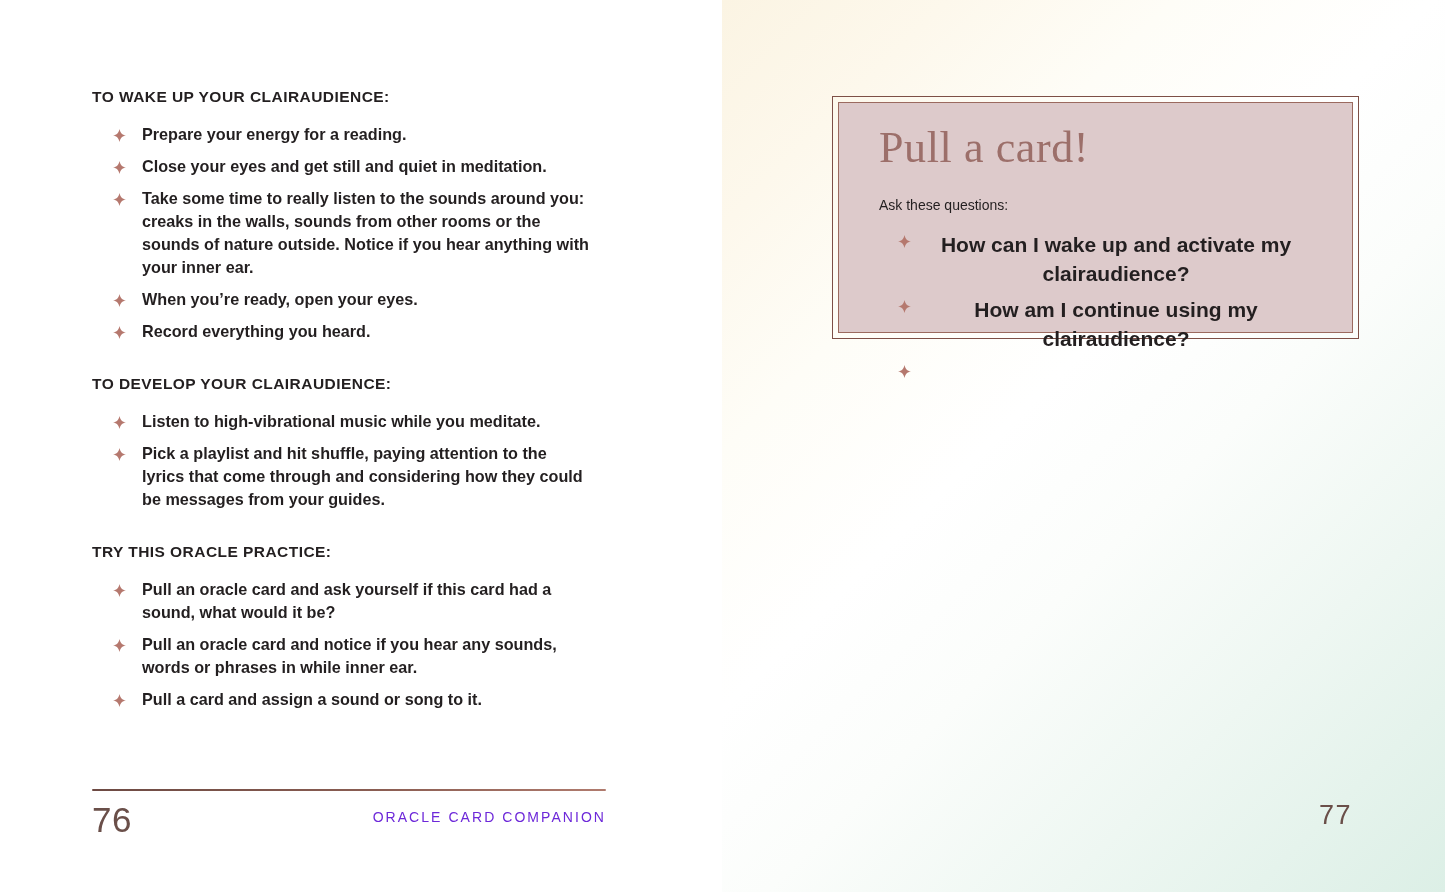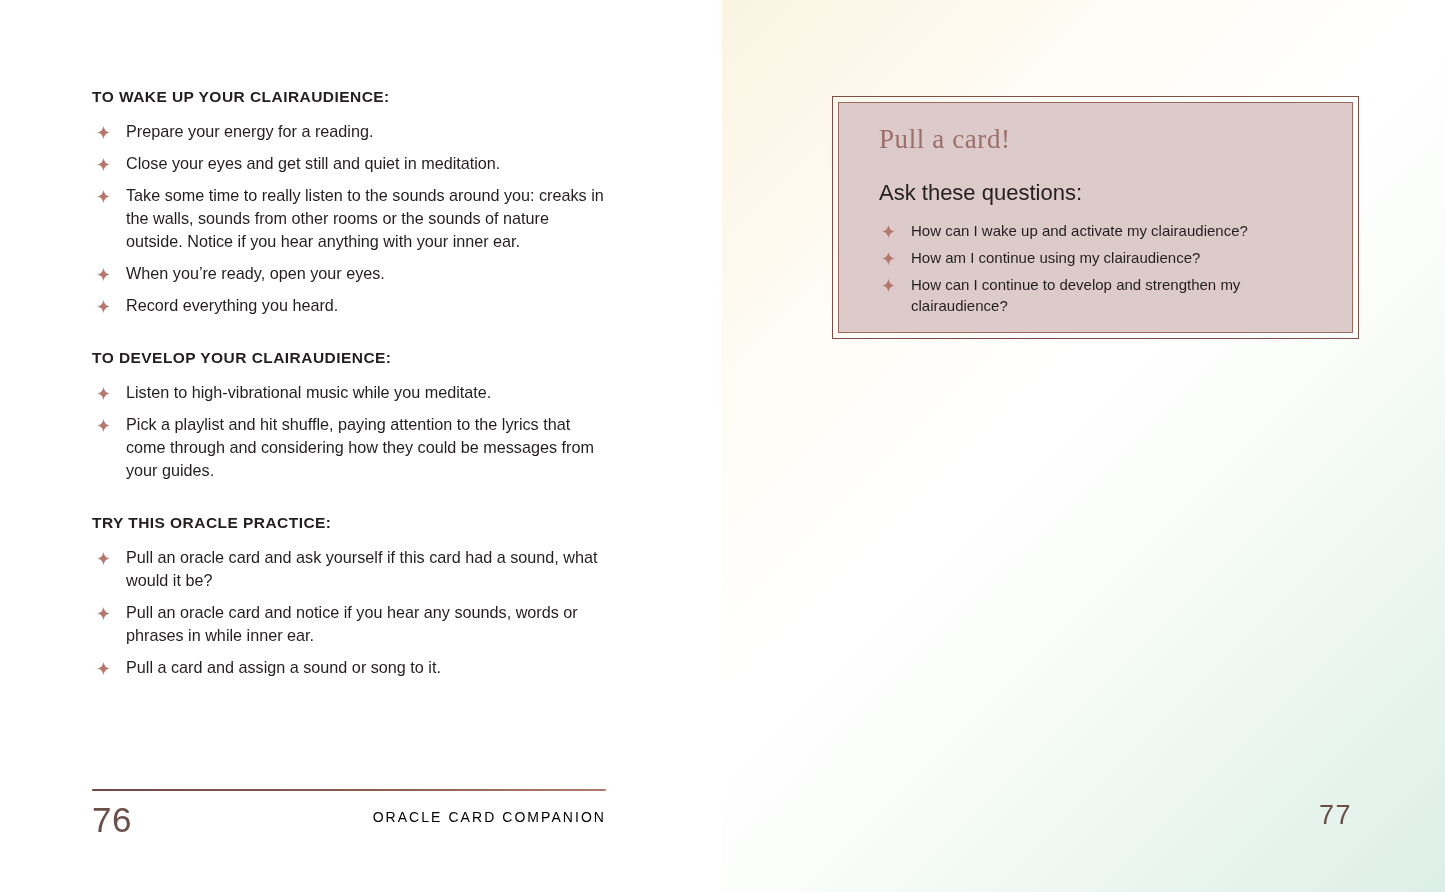--- a/index.html
+++ b/index.html
@@ -40,22 +40,23 @@
     font-weight: bold;
     letter-spacing: 0.45px;
     color: #231f20;
     margin: 0 0 14px 0;
   }
   .section-block { margin-bottom: 32px; }
   .section-block.last { margin-bottom: 0; }
 
   ul.bullets {
     list-style: none;
-    margin: 1px;
+    margin: 17px;
     padding: 0;
+    font-weight: bold;
   }
   ul.bullets li {
     position: relative;
     padding-left: 33px;
     margin-bottom: 9px;
     font-size: 16.2px;
     line-height: 1.42;
     color: #231f20;
   }
   ul.bullets li:last-child { margin-bottom: 0; }
@@ -87,21 +88,21 @@
     font-size: 35px;
     color: #6a4f49;
     letter-spacing: 0.5px;
   }
   .page-left .running-head {
     position: absolute;
     right: 116px;
     top: 809px;
     font-size: 14px;
     letter-spacing: 2.05px;
-    color: #000000;
+    color: #6d28d9;
   }
 
   
   .page-right {
     position: relative;
     width: 723px;
     height: 892px;
     flex: 0 0 723px;
     background:
       linear-gradient(135deg,
@@ -131,37 +132,38 @@
     position: relative;
     width: 100%;
     height: 100%;
     box-sizing: border-box;
     border: 1.1px solid #9b6a5f;
     background: #ddcacb;
     padding: 23px 30px 20px 40px;
   }
   .pull-card-title {
     font-family: "Liberation Serif", serif;
-    font-size: 27px;
+    font-size: 44px;
     font-weight: normal;
     color: #9c6f6a;
     letter-spacing: 0.6px;
     margin: 0 0 27px 0;
     line-height: 1;
   }
   .ask-line {
-    font-size: 22px;
+    font-size: 14px;
     color: #231f20;
     margin: 0 0 14px 0;
   }
   .pull-card-inner ul.bullets li {
-    font-size: 15px;
+    font-size: 21px;
     margin-bottom: 6px;
     line-height: 1.4;
     padding-left: 31px;
+    text-align: center;
   }
   .pull-card-inner .sparkle { left: 2px; top: 5px; }
 
   .page-right .footer-rule {
     left: 838px;
     right: 93px;
     top: 789px;
     background: linear-gradient(to right, #6d4a43 0%, #8a5d52 55%, #b07b6e 100%);
   }
   .page-right .folio {
@@ -307,21 +309,20 @@
                 </svg>
             </span>
             <span>How am I continue using my clairaudience?</span>
           </li>
           <li>
             <span class="sparkle">
               <svg width="13" height="13" viewBox="0 0 12 12">
                   <path d="M6 0 C6.7 3.6 8.4 5.3 12 6 C8.4 6.7 6.7 8.4 6 12 C5.3 8.4 3.6 6.7 0 6 C3.6 5.3 5.3 3.6 6 0 Z" fill="#b5786e"></path>
                 </svg>
             </span>
-            <span>How can I continue to develop and strengthen my clairaudience?</span>
           </li>
         </ul>
       </div>
     </div>
 
     <div class="footer-rule"></div>
 
     <div class="folio">77</div>
   </div>
 

